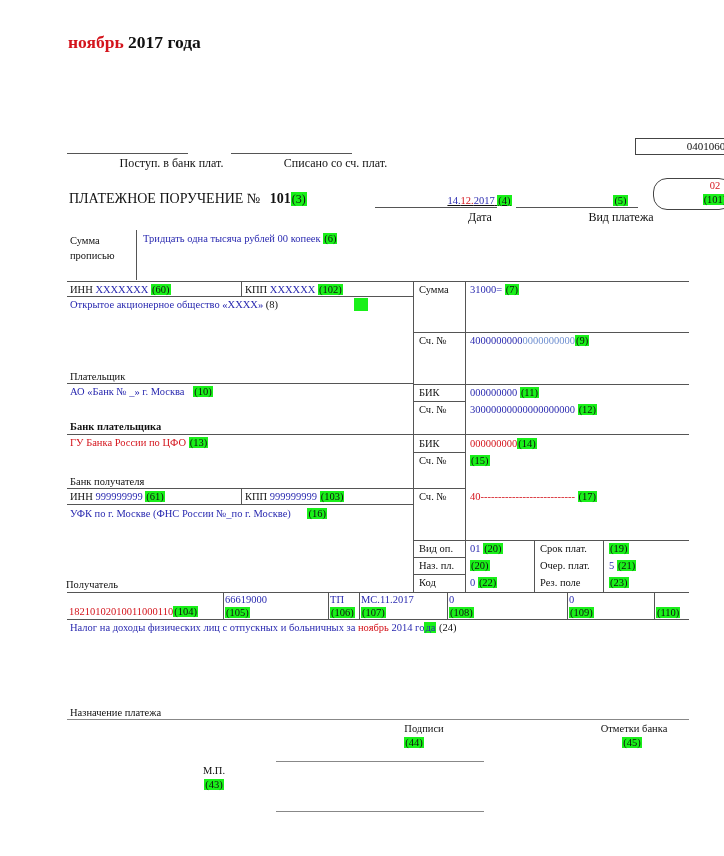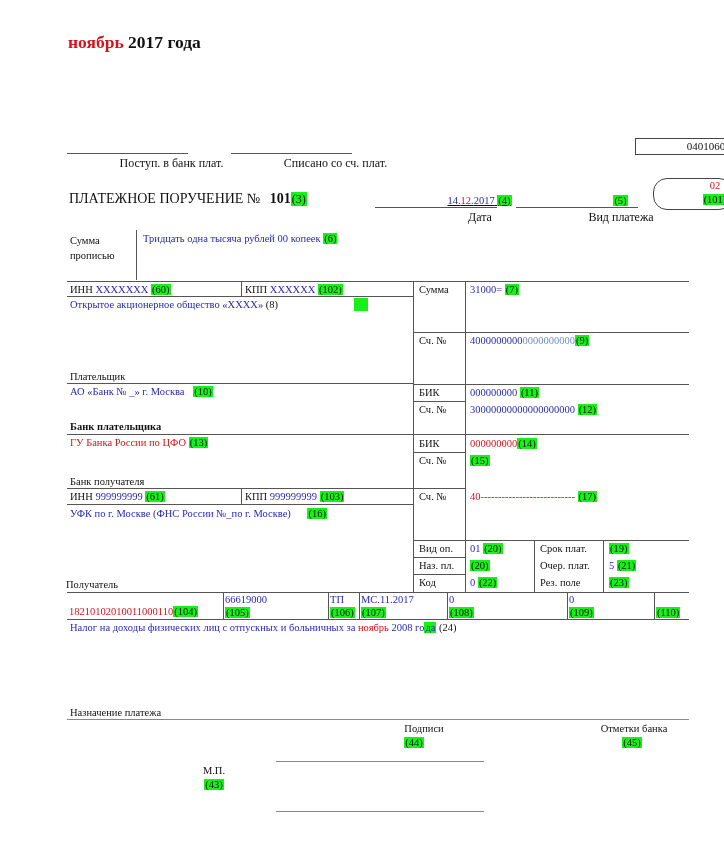--- a/index.html
+++ b/index.html
@@ -231,21 +231,21 @@
 </div>
 <div class="abs t" style="left:569px;top:593px;">
   <span class="blue">0</span><br>
   <span class="g">(109)</span>
 </div>
 <div class="abs t" style="left:656px;top:606px;">
   <span class="g">(110)</span>
 </div>
 
 <div class="abs t" style="left:70px;top:621px;">
-  <span class="blue">Налог на доходы физических лиц с отпускных и больничных за </span><span class="red">ноябрь</span><span class="blue"> 2008 го</span><span class="g blue" style="color:#2a2ab0;">да</span>
+  <span class="blue">Налог на доходы физических лиц с отпускных и больничных за </span><span class="red">ноябрь</span><span class="blue"> 2014 го</span><span class="g blue" style="color:#2a2ab0;">да</span>
   <span>(24)</span>
 </div>
 
 <div class="abs t" style="left:70px;top:706px;">Назначение платежа</div>
 <div class="hl2" style="left:67px;top:719px;width:622px;height:1px;"></div>
 
 <div class="abs t center" style="left:330px;top:722px;width:100px;">Подписи</div>
 <div class="abs t center" style="left:330px;top:736px;width:80px;">
   <span class="g">(44)</span>
 </div>

